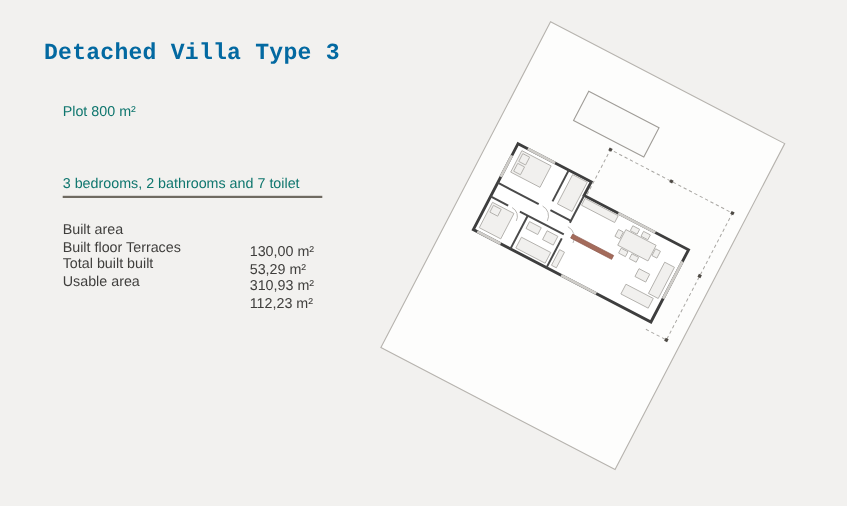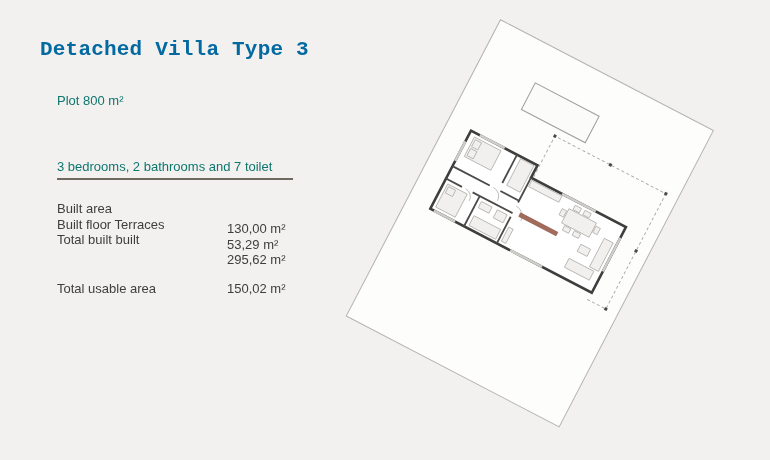--- a/index.html
+++ b/index.html
@@ -167,22 +167,22 @@
     <div class="area-row">
       <span class="label">Built area</span>
       <span class="value">130,00 m²</span>
     </div>
     <div class="area-row">
       <span class="label">Built floor Terraces</span>
       <span class="value">53,29 m²</span>
     </div>
     <div class="area-row">
       <span class="label">Total built built</span>
-      <span class="value">295,62 m²</span>
+      <span class="value">310,93 m²</span>
+    </div>
+    <div class="area-row">
+      <span class="label">Usable area</span>
+      <span class="value">112,23 m²</span>
     </div>
   </div>
 
-  <div class="total-row">
-    <span class="label">Total usable area</span>
-    <span class="value">150,02 m²</span>
-  </div>
 
 </div>
 
 </body></html>

